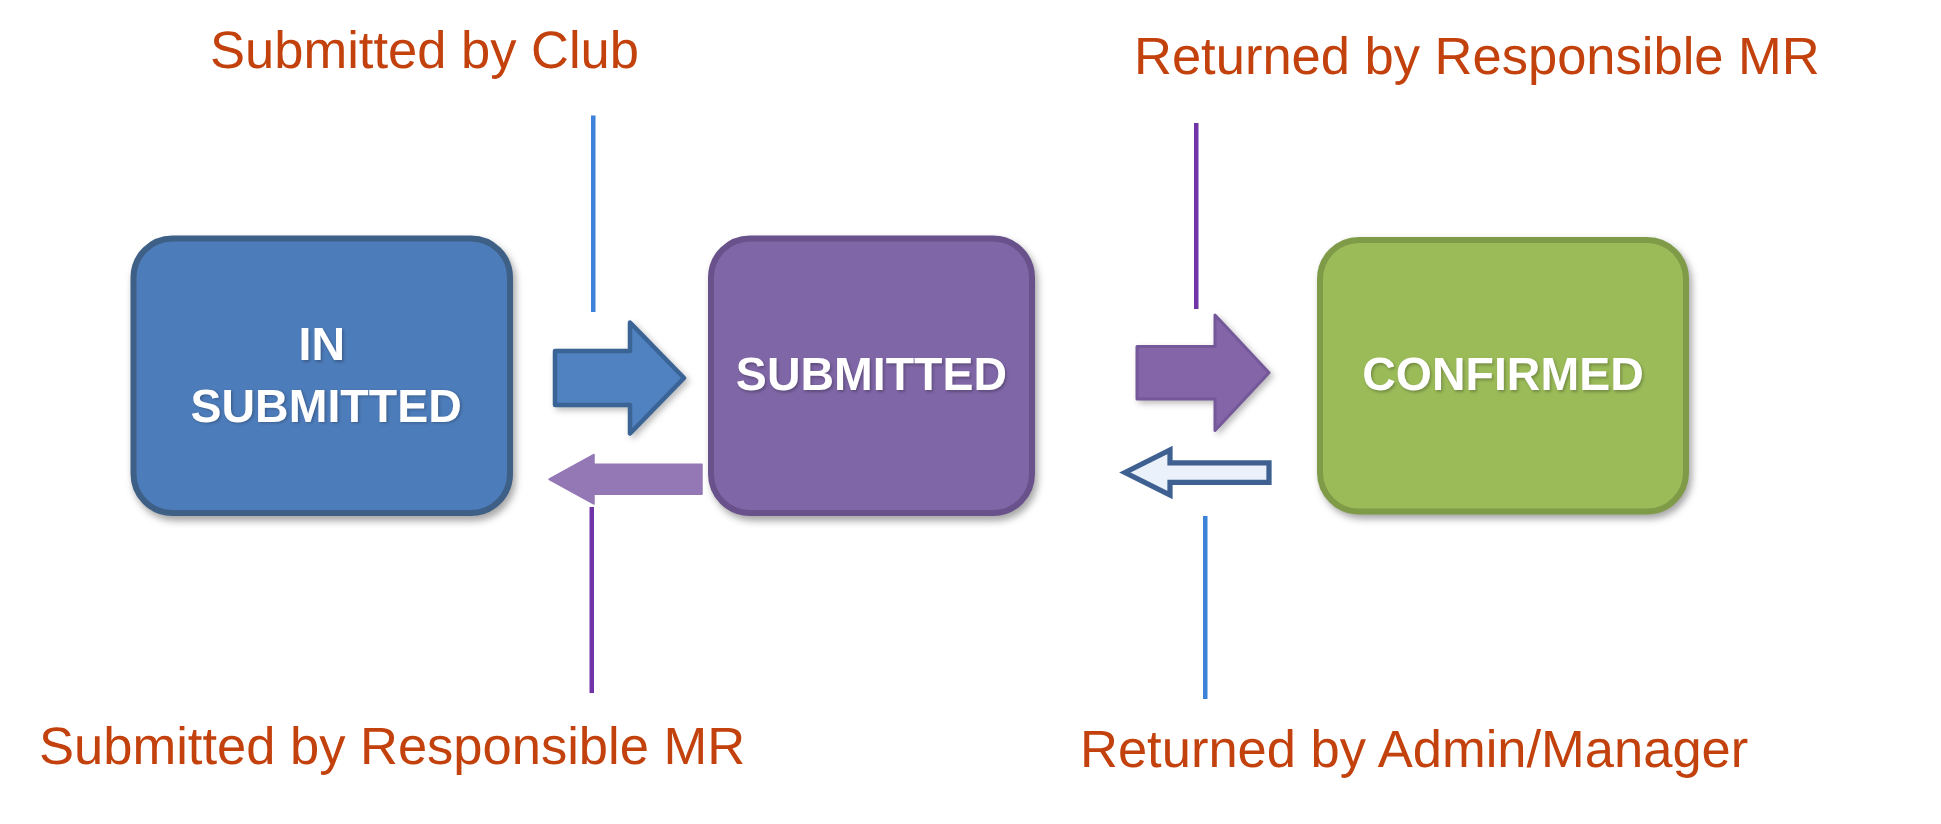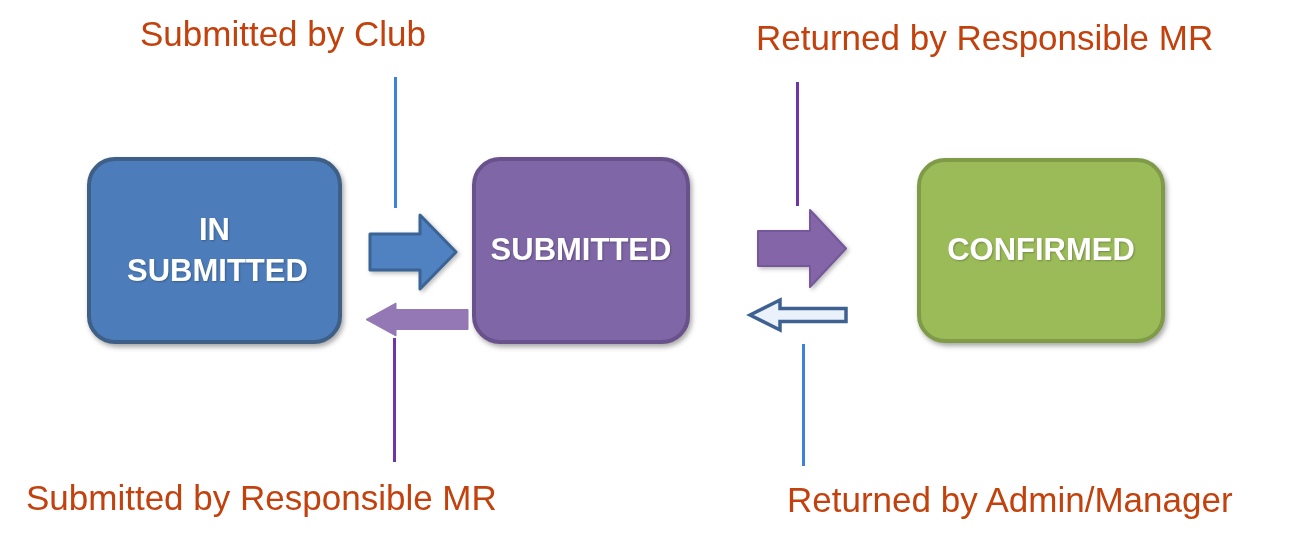--- a/index.html
+++ b/index.html
@@ -60,36 +60,36 @@
 <body>
 
 <div class="canvas">
 
   <div class="annotation" style="left:140px; top:14px;">Submitted by Club</div>
 
   <div class="annotation" style="left:756px; top:18px;">Returned by Responsible MR</div>
 
   <div class="annotation" style="left:26px; top:478px;">Submitted by Responsible MR</div>
 
-  <div class="annotation" style="left:787px; top:480px;text-align:right;">Returned by Admin/Manager</div>
+  <div class="annotation" style="left:720px; top:480px;text-align:right;">Returned by Admin/Manager</div>
 
   <div class="vline" style="left: 394px; top: 77px; height: 131px; background: rgb(59, 130, 216);"></div>
   <div class="vline" style="left: 796px; top: 82px; height: 124px; background: rgb(113, 52, 168);"></div>
   <div class="vline" style="left: 393px; top: 338px; height: 124px; background: rgb(113, 52, 168);"></div>
   <div class="vline" style="left: 802px; top: 344px; height: 122px; background: rgb(59, 130, 216);"></div>
 
   <div class="node" style="left: 87px; top: 157px; width: 255px; height: 187px; background: rgb(77, 124, 186); border-color: rgb(62, 95, 134);">
     <span class="node-label wrap">IN SUBMITTED</span>
   </div>
 
   <div class="node" style="left: 472px; top: 157px; width: 218px; height: 187px; background: rgb(127, 102, 166); border-color: rgb(105, 81, 140);">
     <span class="node-label">SUBMITTED</span>
   </div>
 
-  <div class="node" style="left: 878px; top: 158px; width: 248px; height: 185px; background: rgb(155, 187, 89); border-color: rgb(127, 155, 72); margin-left: 39px;">
+  <div class="node" style="left: 878px; top: 158px; width: 248px; height: 185px; background: rgb(155, 187, 89); border-color: rgb(127, 155, 72);">
     <span class="node-label">CONFIRMED</span>
   </div>
 
   <svg class="arrow-svg shadowed" style="left:368px; top:212px;" width="91" height="80" viewBox="0 0 91 80">
     <polygon points="2,22 52,22 52,3 88,40 52,77 52,58 2,58" stroke-width="3" stroke-linejoin="round" fill="#5081c0" stroke="#3a6496"></polygon>
   </svg>
 
   <svg class="arrow-svg" style="left:366px; top:303px;" width="102" height="33" viewBox="0 0 102 33">
     <polygon points="0,16.5 30,0 30,6.5 102,6.5 102,26.5 30,26.5 30,33" stroke-width="1" stroke-linejoin="round" fill="#9477b5" stroke="#9477b5"></polygon>
   </svg>

